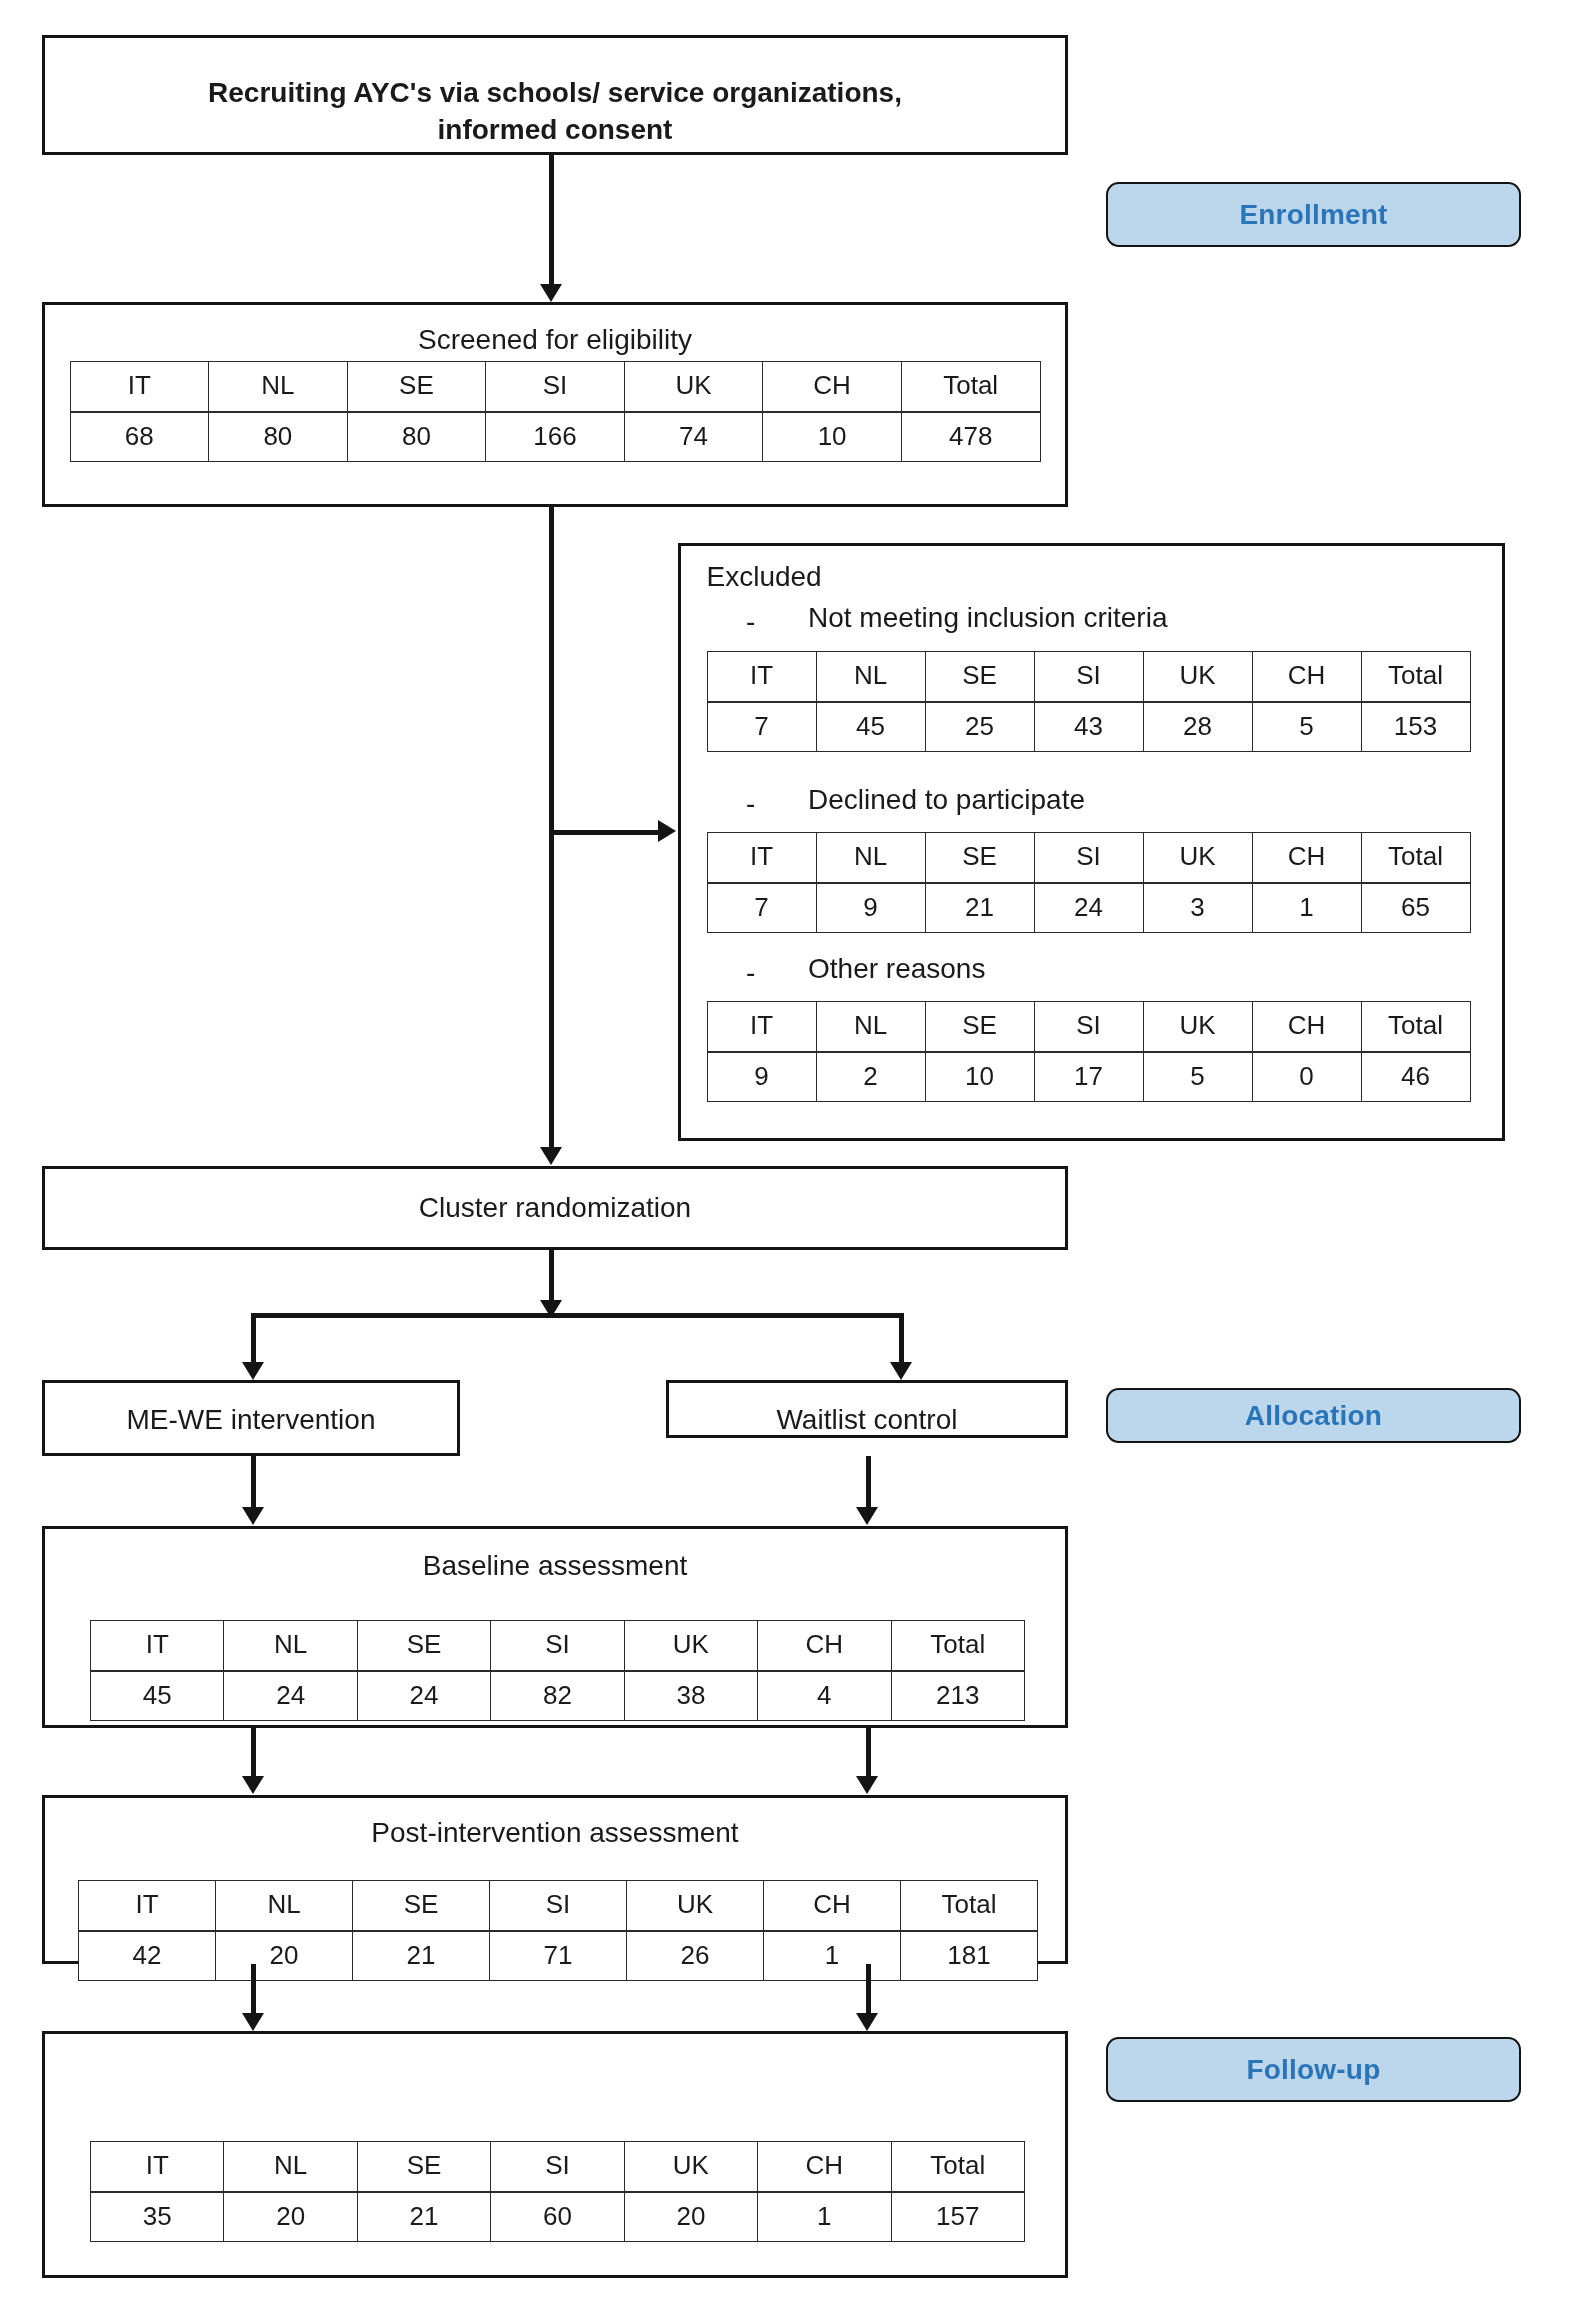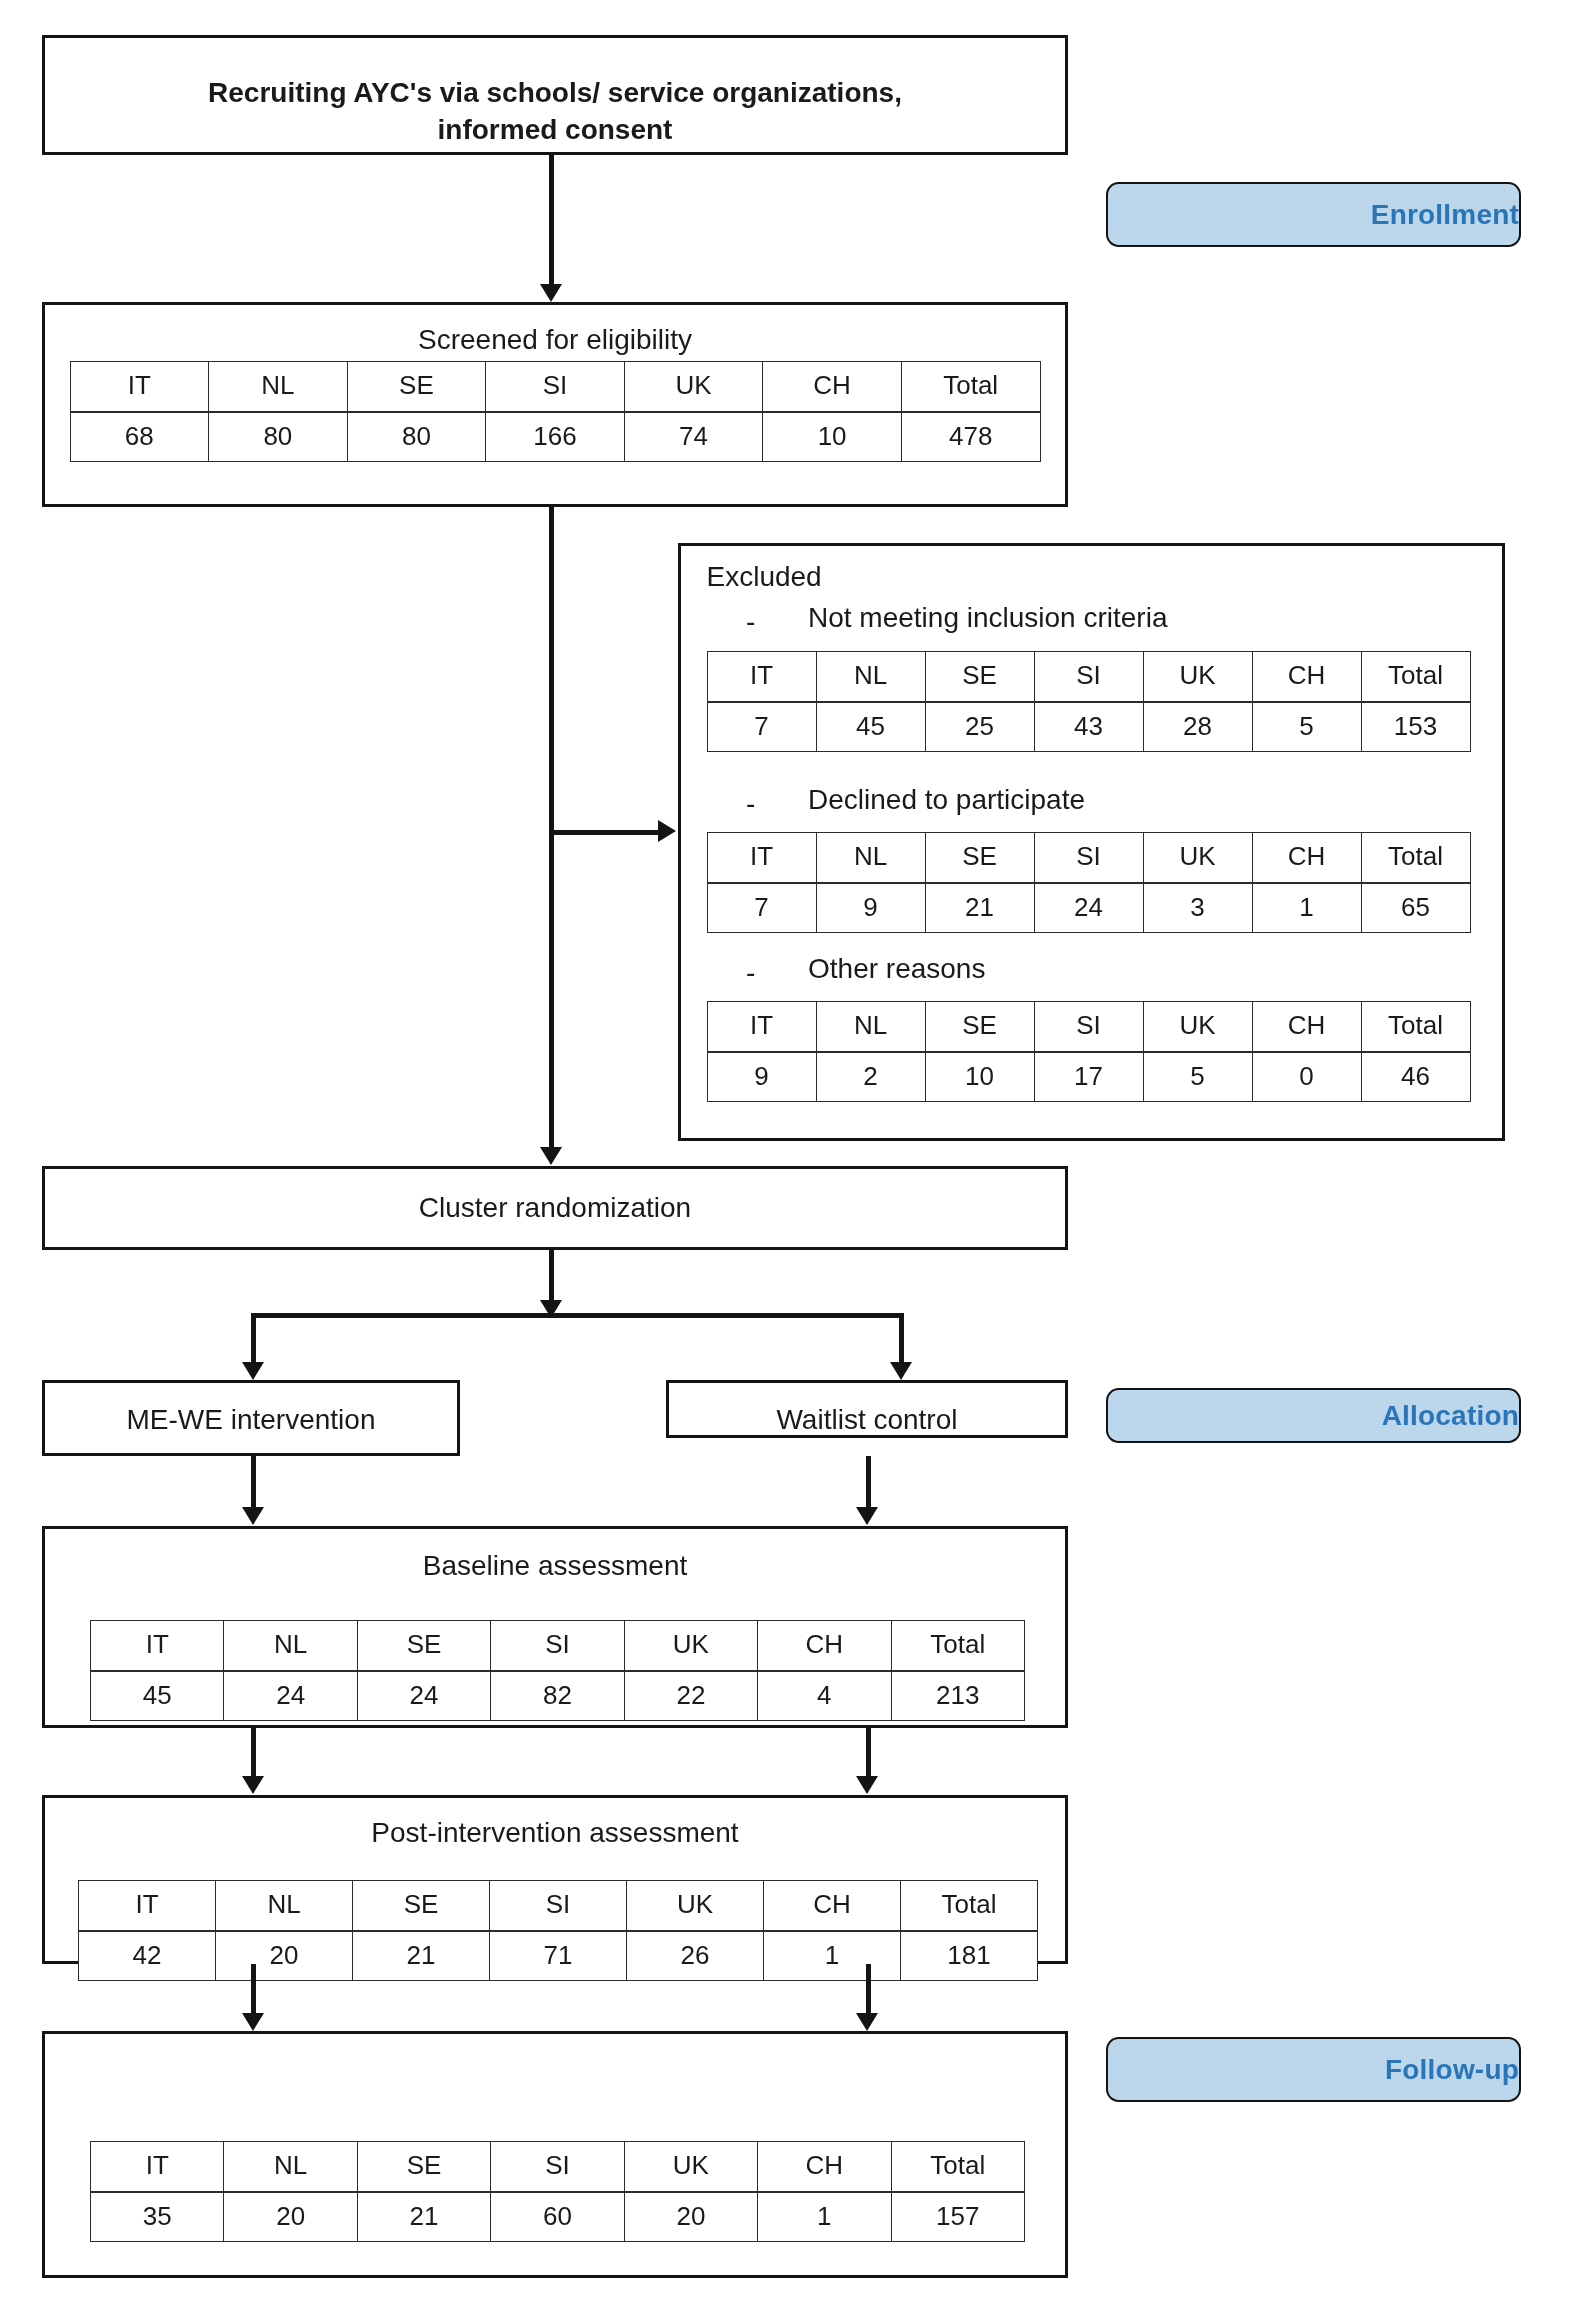--- a/index.html
+++ b/index.html
@@ -44,21 +44,21 @@
   }
   table.grid tr.hdr td{border-bottom-width:2.7px;}
 
   
   .pill{
     position:absolute;
     background:#bcd7ec;
     border:2.7px solid #141414;
     border-radius:12.7px;
     box-sizing:border-box;
-    display:flex;align-items:center;justify-content:flex-end;
+    display:flex;align-items:center;justify-content:center;
     color:#2a74b8;
     font-weight:bold;
     font-size:28px;
     letter-spacing:0.2px;
   }
 
   
   #excluded-box{padding:0;}
   .exc-head{
     position:absolute;left:25.5px;top:14.5px;
@@ -257,21 +257,21 @@
         <td>SI</td>
         <td>UK</td>
         <td>CH</td>
         <td>Total</td>
       </tr>
       <tr>
         <td>45</td>
         <td>24</td>
         <td>24</td>
         <td>82</td>
-        <td>22</td>
+        <td>38</td>
         <td>4</td>
         <td>213</td>
       </tr>
     </tbody>
       </table>
   </div>
 
   <div class="vline" style="left:251px;top:1727px;height:56px;"></div>
   <div class="arrow-down" style="left:242px;top:1776px;"></div>
   <div class="vline" style="left:866px;top:1727px;height:56px;"></div>

